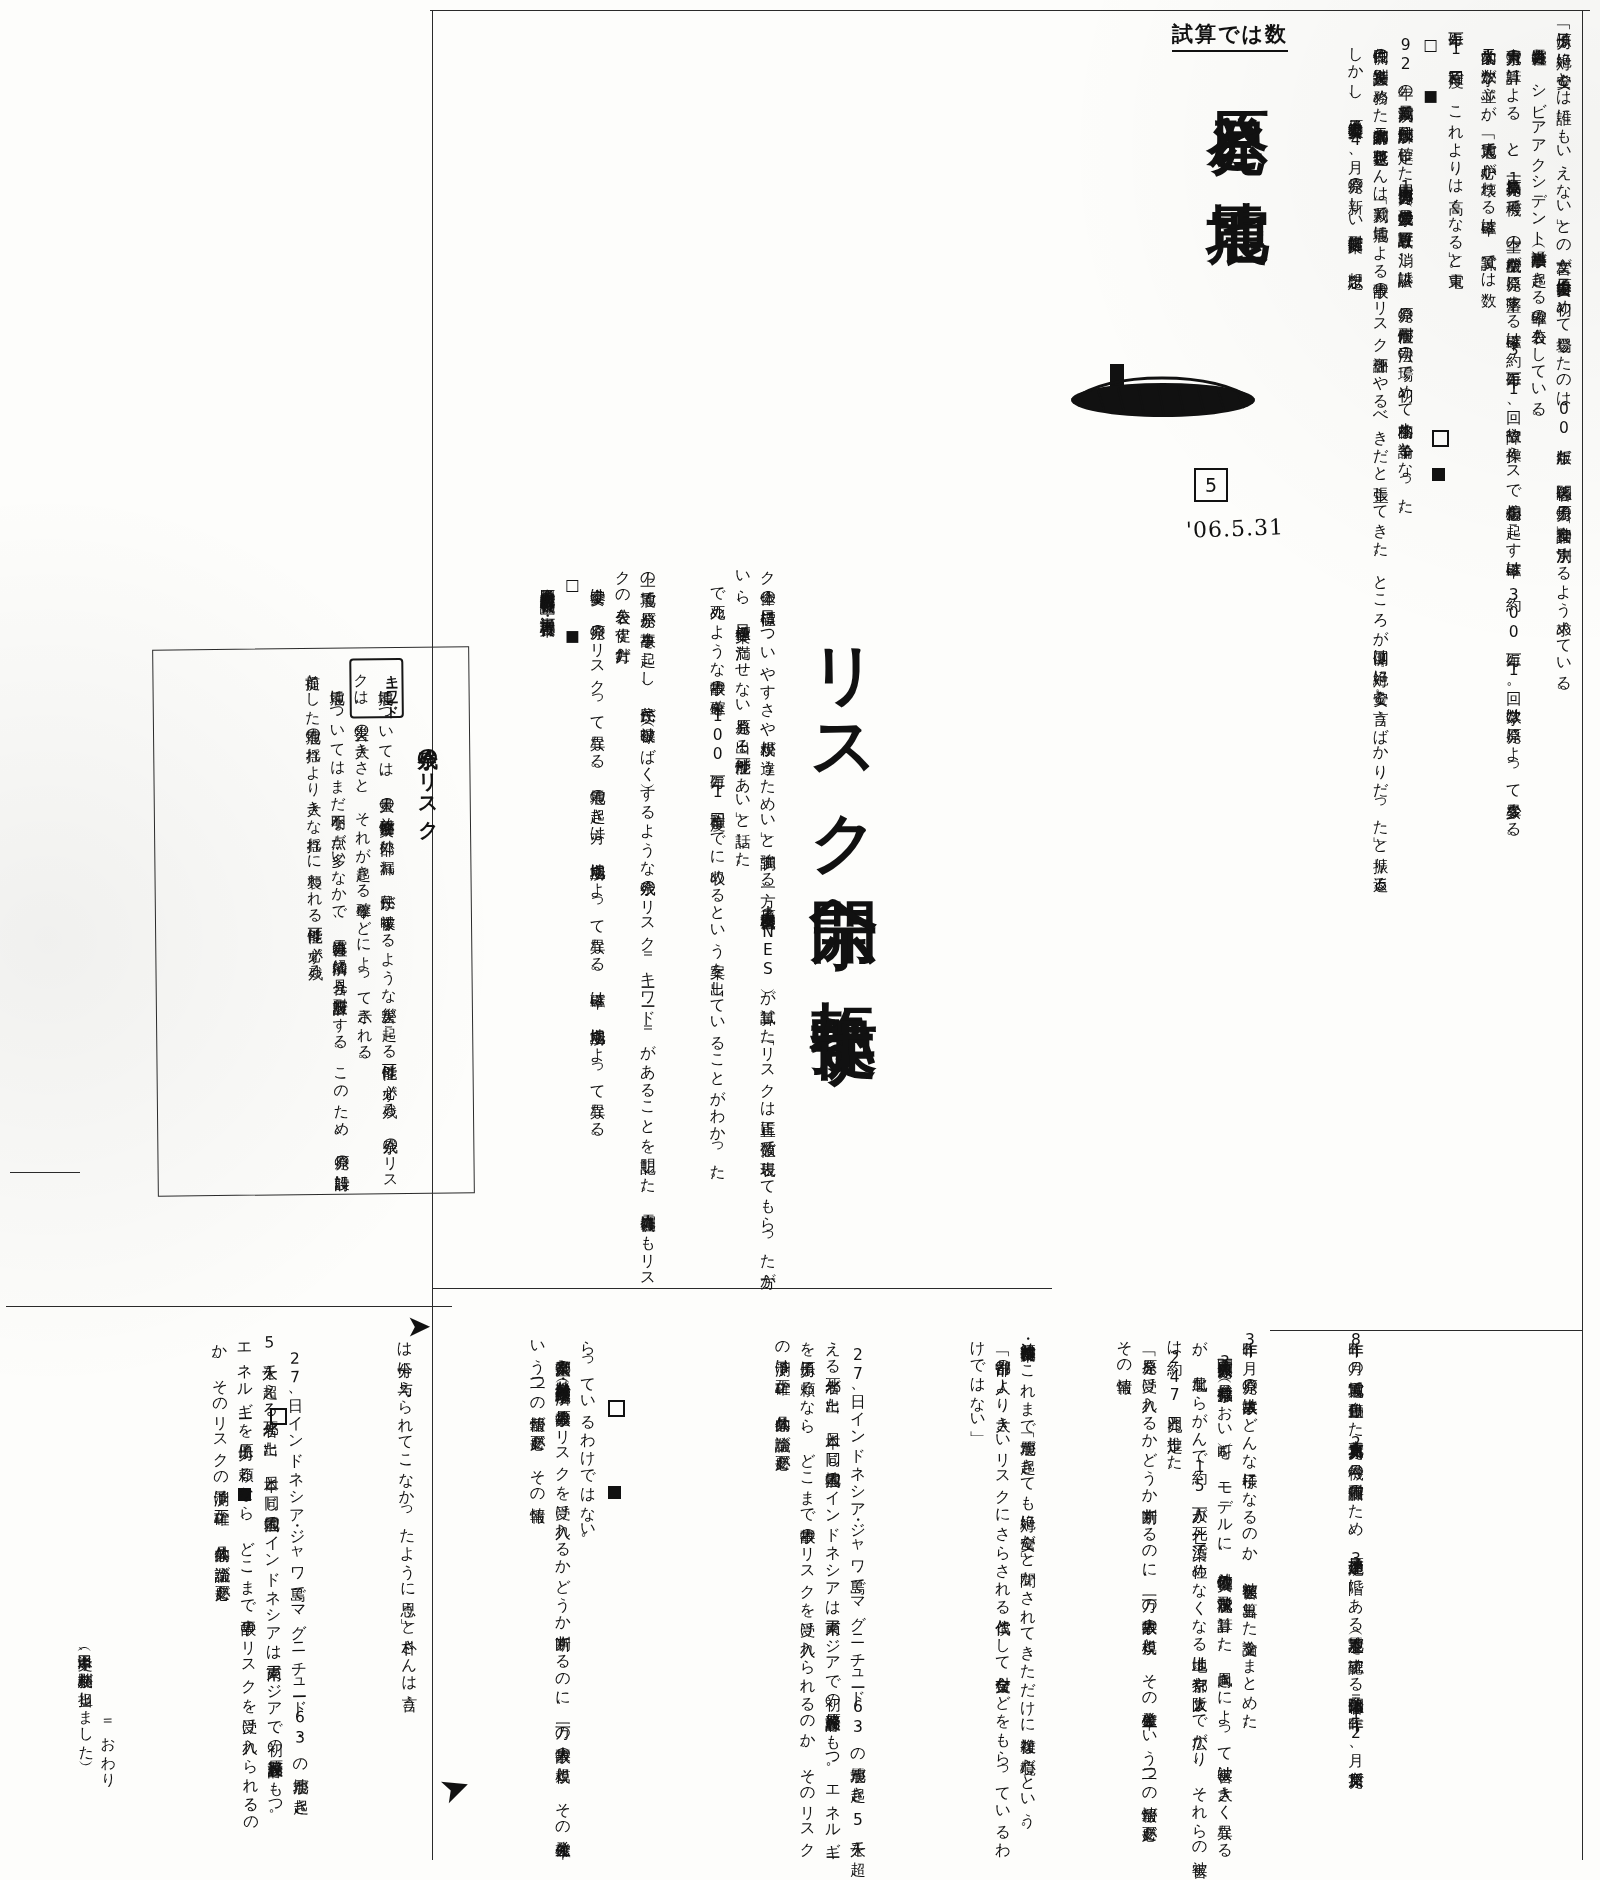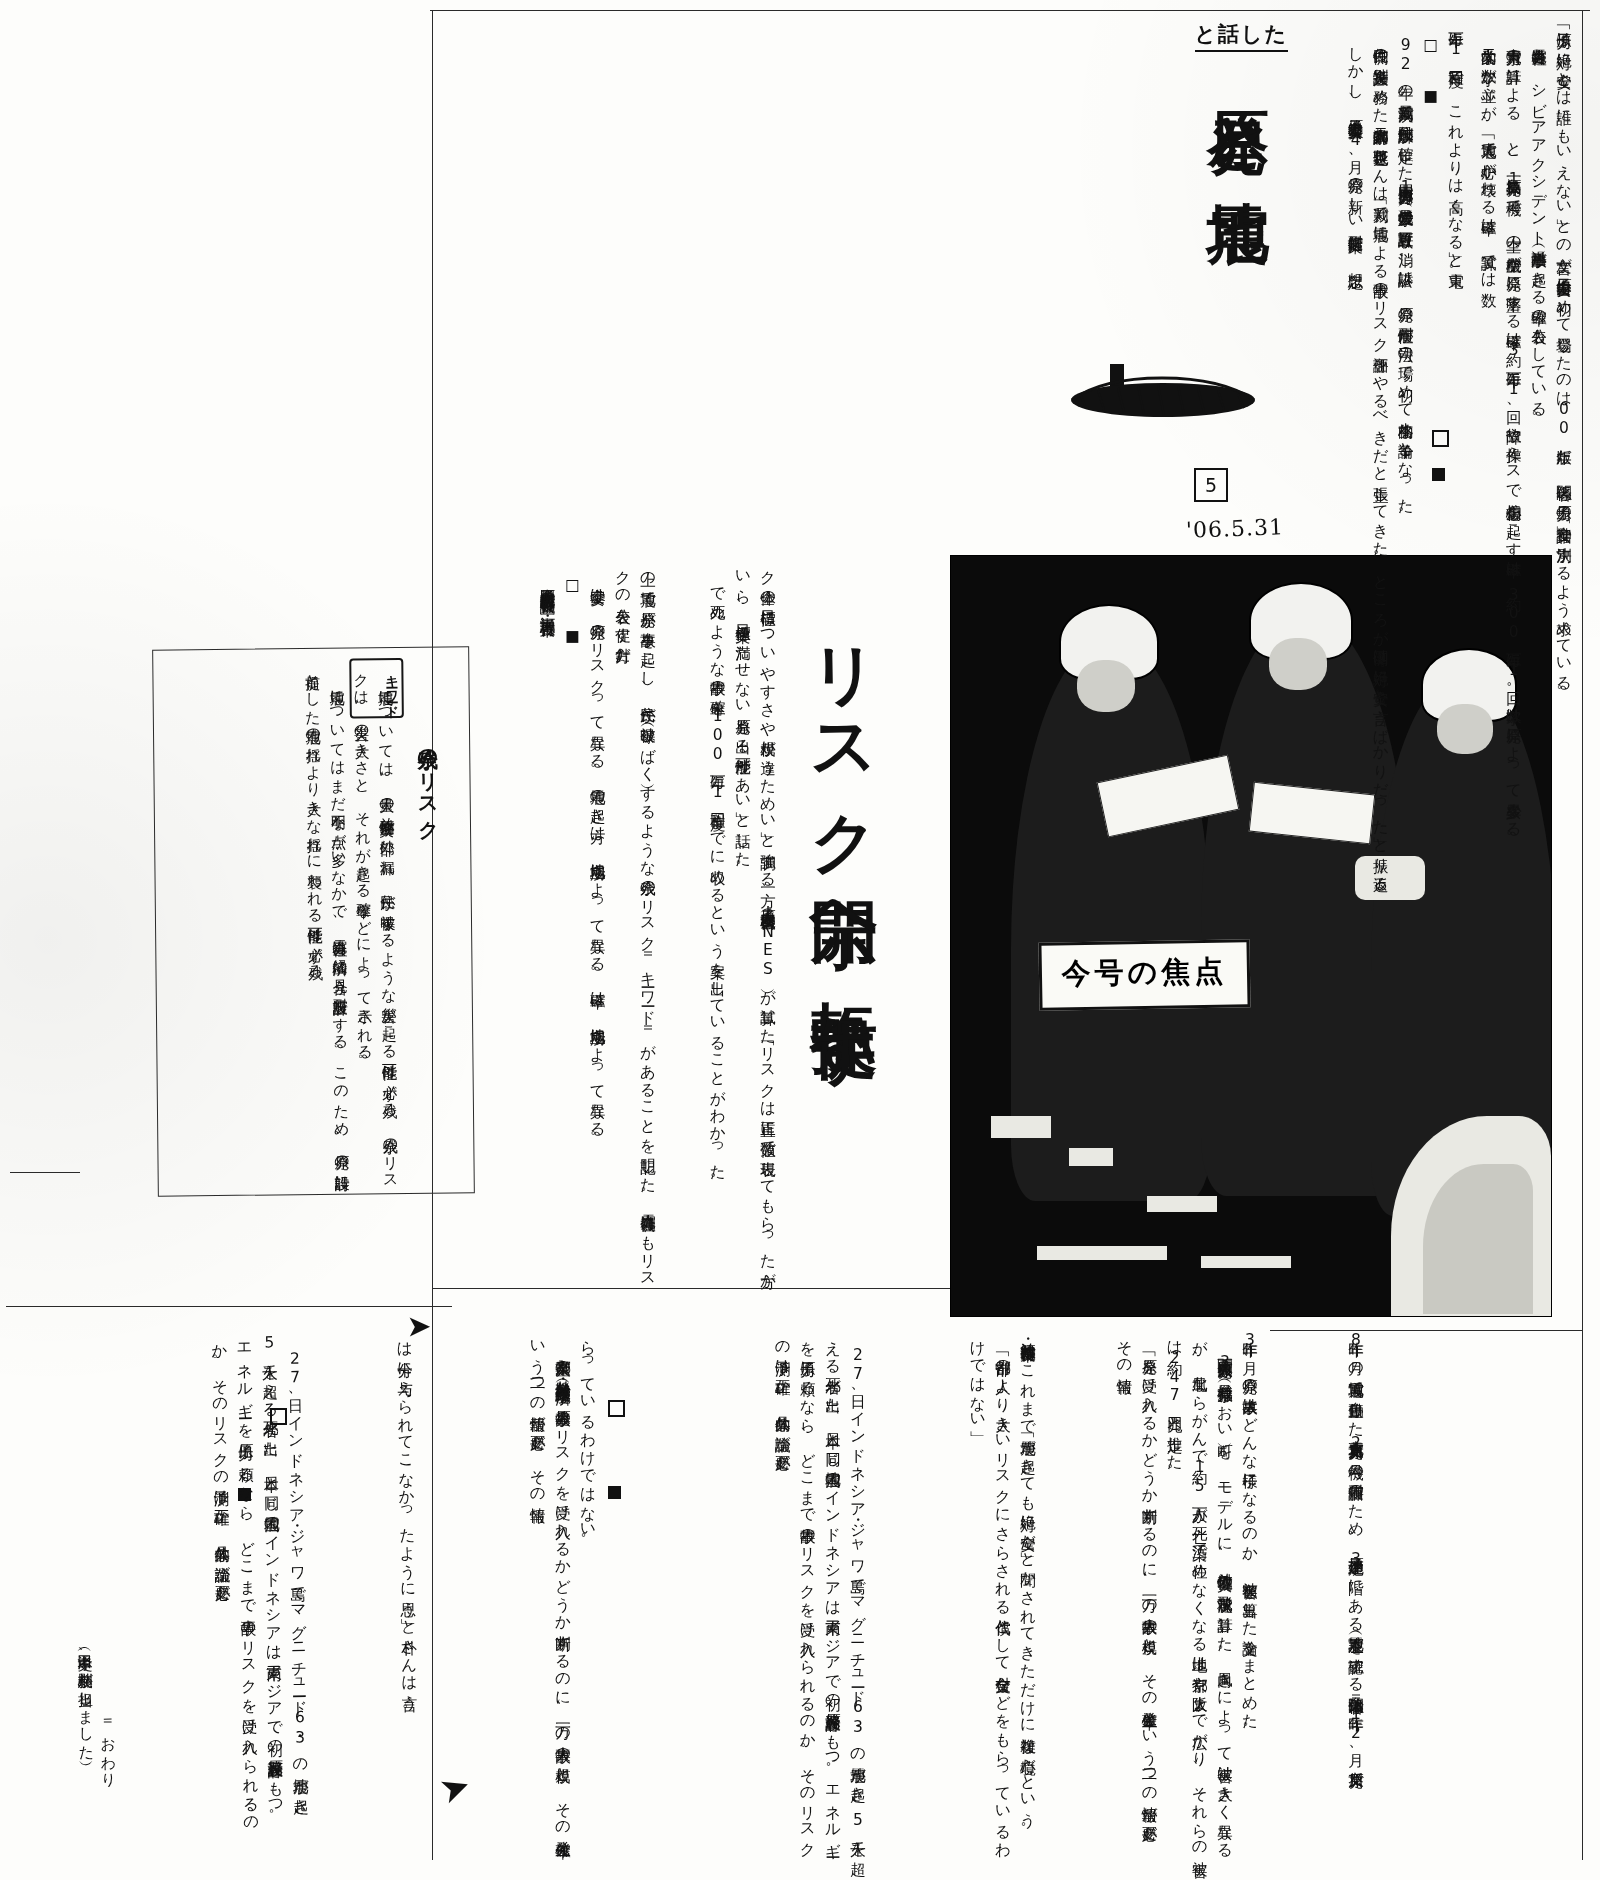--- a/index.html
+++ b/index.html
@@ -259,21 +259,21 @@
   <div id="edge-top"></div>
   <div id="edge-right"></div>
 
   <div class="rule-v" style="left:432px; top:10px; height:1850px;"></div>
   <div class="rule-h" style="left:432px; top:1288px; width:620px;"></div>
   <div class="rule-h" style="left:1270px; top:1330px; width:312px;"></div>
   <div class="rule-h" style="left:10px; top:1172px; width:70px;"></div>
   <div class="rule-h" style="left:6px; top:1306px; width:446px;"></div>
 
   <div id="masthead">
-    <div id="paper-name">と話した</div>
+    <div id="paper-name">試算では数</div>
     <div id="masthead-title">原発と地震</div>
 
     <svg id="masthead-graphic" viewBox="0 0 210 90">
       <rect x="52" y="30" width="14" height="34" fill="#111"></rect>
       <ellipse cx="105" cy="66" rx="92" ry="17" fill="#111"></ellipse>
       <path d="M14 66 q30 -22 90 -22 q60 0 92 22" fill="none" stroke="#111" stroke-width="3"></path>
       <g stroke="#111" stroke-width="2">
         <line x1="22" y1="60" x2="28" y2="74"></line>
         <line x1="40" y1="56" x2="46" y2="76"></line>
         <line x1="60" y1="54" x2="66" y2="78"></line>
@@ -285,49 +285,20 @@
         <line x1="180" y1="60" x2="186" y2="74"></line>
       </g>
     </svg>
 
     <div id="series-no">5</div>
     <div id="scan-date">'06.5.31</div>
   </div>
 
   <div id="main-headline">リスク開示へ転換促す</div>
 
-  <div id="photo">
-
-    <div class="ph-person" style="left:60px; top:85px; width:200px; height:560px;"></div>
-    <div class="ph-person" style="left:250px; top:60px; width:210px; height:580px;"></div>
-    <div class="ph-person" style="left:420px; top:120px; width:185px; height:540px;"></div>
-
-    <div class="ph-helmet" style="left:108px; top:48px; width:96px; height:72px;"></div>
-    <div class="ph-helmet" style="left:298px; top:26px; width:100px; height:74px;"></div>
-    <div class="ph-helmet" style="left:470px; top:92px; width:92px; height:70px;"></div>
-
-    <div class="ph-face" style="left:126px; top:104px; width:58px; height:52px;"></div>
-    <div class="ph-face" style="left:318px; top:82px; width:58px; height:52px;"></div>
-    <div class="ph-face" style="left:486px; top:148px; width:56px; height:50px;"></div>
-
-    <div class="ph-paper" style="left:150px; top:212px; width:132px; height:54px;"></div>
-    <div class="ph-paper" style="left:300px; top:232px; width:120px; height:48px; transform:rotate(6deg);"></div>
-    <div class="ph-light" style="left:404px; top:300px; width:70px; height:44px; border-radius:10px;"></div>
-
-    <div class="ph-light" style="left:440px; top:560px; width:160px; height:200px; border-radius:60% 20% 0 0;"></div>
-    <div class="ph-light" style="left:472px; top:608px; width:110px; height:150px; background:#c9c9c2; border-radius:55% 18% 0 0;"></div>
-
-    <div class="ph-light" style="left:40px; top:560px; width:60px; height:22px;"></div>
-    <div class="ph-light" style="left:118px; top:592px; width:44px; height:18px;"></div>
-    <div class="ph-light" style="left:196px; top:640px; width:70px; height:16px;"></div>
-    <div class="ph-light" style="left:86px; top:690px; width:130px; height:14px;"></div>
-    <div class="ph-light" style="left:250px; top:700px; width:90px; height:12px;"></div>
-
-    <div id="photo-caption-box">今号の焦点</div>
-  </div>
 
   <div class="col" style="left:1480px; top:20px; height:1260px; width:96px;">「原子力は絶対に安全とは誰にもいえない」との文言が原子力安全白書に初めて登場したのは00年版だ。関係者に原子力の「安全神話」と決別するよう求めている。
 　各電力会社は、シビアアクシデント（過酷事故）が起きる確率の公表もしている。
 　東京電力の計算による と、福島第一原発1号機で、上空の航空機が原発に墜落する確率は約3千万年に1回、故障や操作ミスで炉心損傷を起こす確率は、約300万年に1回。数字は原発によって多少異なる。
 　天文学的な数字が並ぶが、「大地震で炉心が壊れる確率は、試算では数</div>
 
   <div class="col" style="left:1372px; top:20px; height:1260px; width:96px;">十万年に1回程度で、これよりは高くなる」と東電。
 　□　　■
 　92年の最高裁判決で住民側敗訴が確定した四国電力伊方原発1号機（愛媛県）の設置許可取り消し訴訟は、原発の耐震性が司法の場で初めて本格的な論争となった。
 　住民側の特別弁護人を務めた元京都大講師の荻野晃也さんは「裁判で地震による事故のリスク評価をやるべきだと主張してきた。ところが国側は『絶対に安全』と言うばかりだった」と振り返る。

